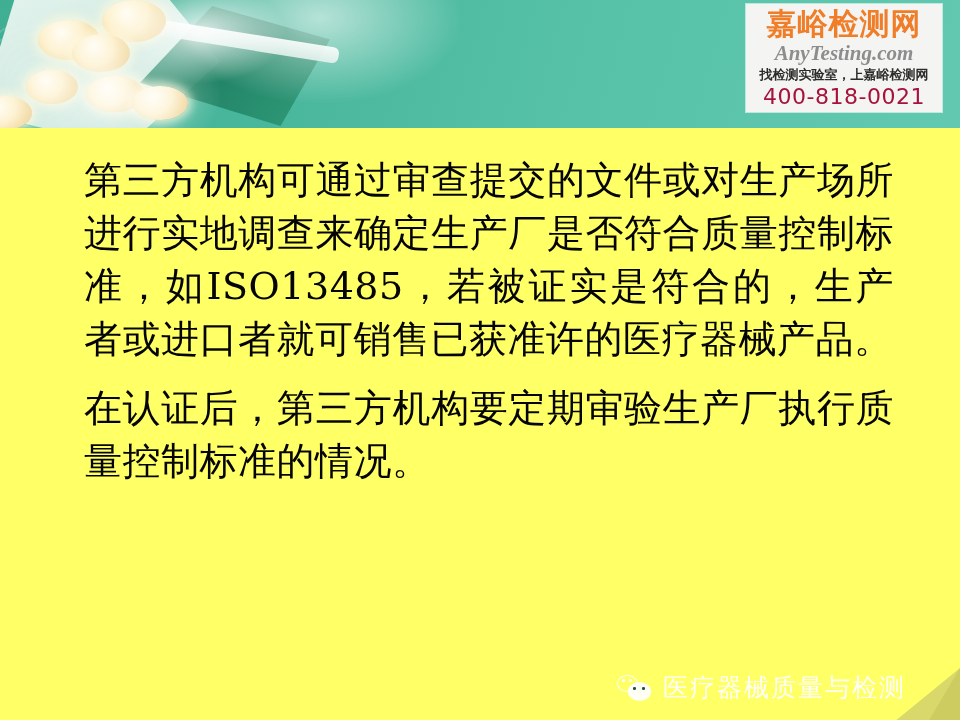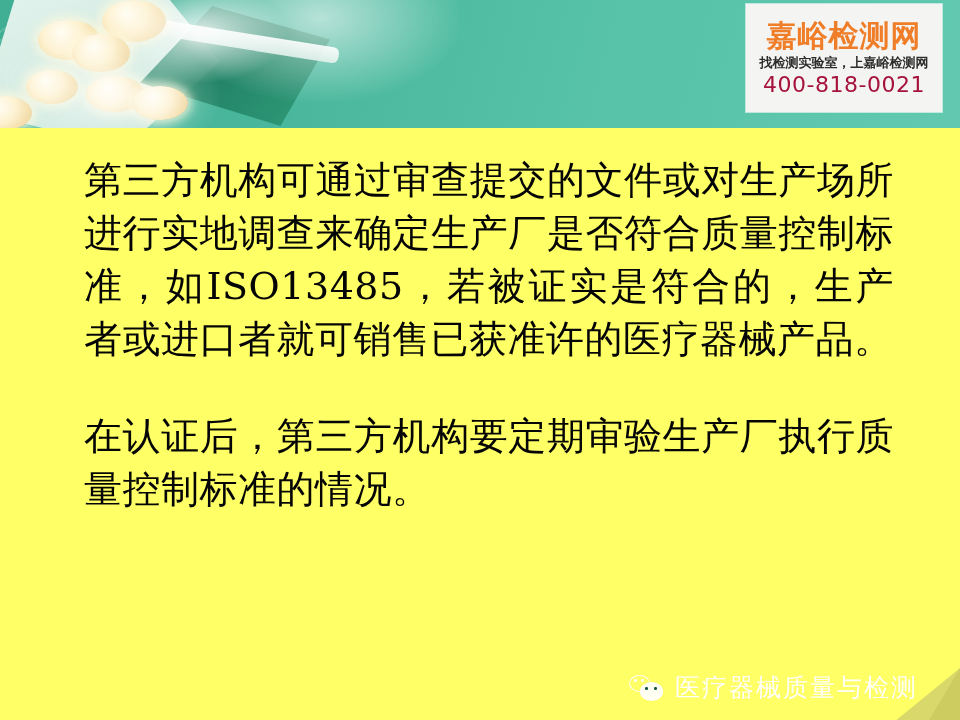--- a/index.html
+++ b/index.html
@@ -153,21 +153,21 @@
   .para {
     font-family: "DejaVu Serif", "Liberation Serif", serif;
     font-size: 38px;
     line-height: 53px;
     color: #050505;
     letter-spacing: 0.5px;
     margin: 0;
     text-align: justify;
     text-justify: inter-character;
   }
-  .para + .para { margin-top: 44px; }
+  .para + .para { margin-top: 16px; }
 
   
   .fold {
     position: absolute;
     right: 0; bottom: 0;
     width: 88px; height: 72px;
     background: #d9d96b;
     clip-path: polygon(100% 0%, 100% 100%, 0% 100%);
   }
   .fold2 {
@@ -180,21 +180,21 @@
   }
 
   
   .footer {
     position: absolute;
     left: 0; bottom: 0;
     width: 960px; height: 66px;
     display: flex;
     align-items: center;
     justify-content: flex-end;
-    padding-right: 42px;
+    padding-right: 54px;
     box-sizing: border-box;
     gap: 12px;
     border-radius: 20px;
   }
   .wechat-icon {
     width: 34px; height: 26px;
     position: relative;
     flex: 0 0 auto;
   }
   .wechat-icon .b1, .wechat-icon .b2 {
@@ -249,20 +249,21 @@
       <div class="lamp" style="left:36px;  top:92px;  width:52px; height:34px;"></div>
       <div class="lamp" style="left:96px;  top:98px;  width:58px; height:36px;"></div>
       <div class="lamp" style="left:142px; top:108px; width:56px; height:34px;"></div>
       <div class="lamp" style="left:-12px; top:118px; width:54px; height:34px;"></div>
       <div class="haze"></div>
 
     </div>
 
     <div class="logo-box">
       <div class="logo-cn">嘉峪检测网</div>
+      <div class="logo-en">AnyTesting.com</div>
       <div class="logo-sub">找检测实验室，上嘉峪检测网</div>
       <div class="logo-tel">400-818-0021</div>
     </div>
   </div>
 
   <div class="panel">
     <div class="panel-inner">
       <p class="para">第三方机构可通过审查提交的文件或对生产场所进行实地调查来确定生产厂是否符合质量控制标准，如ISO13485，若被证实是符合的，生产者或进口者就可销售已获准许的医疗器械产品。</p>
       <p class="para">在认证后，第三方机构要定期审验生产厂执行质量控制标准的情况。</p>
     </div>

